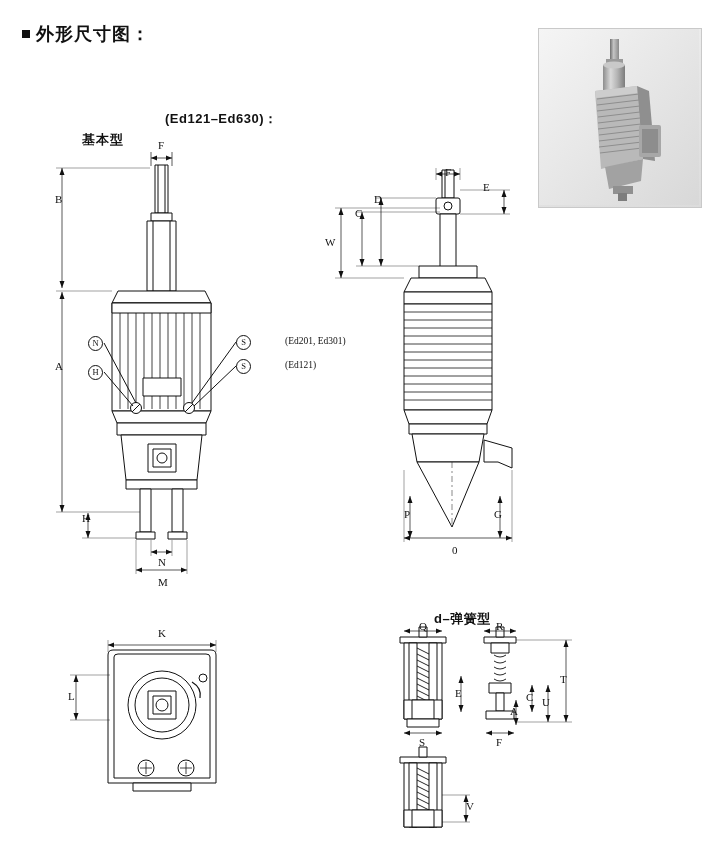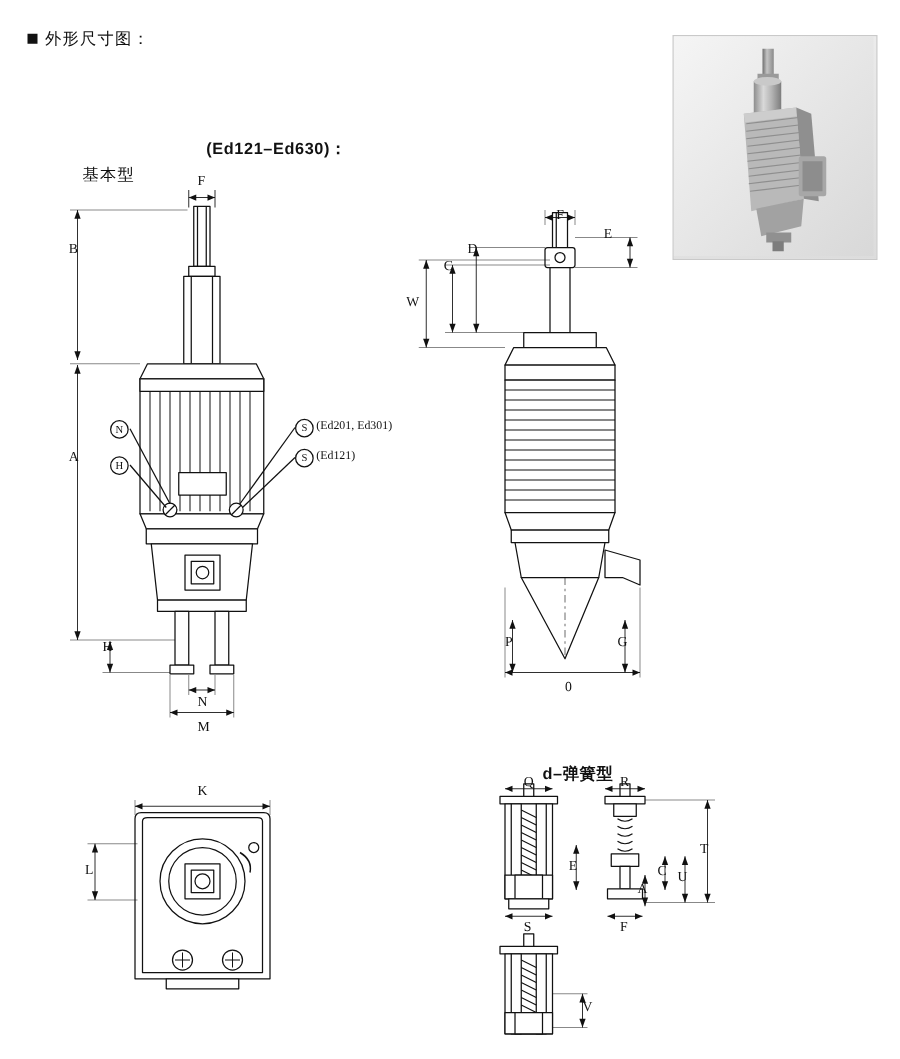--- a/index.html
+++ b/index.html
@@ -6,35 +6,35 @@
   body{
     width:720px;height:847px;background:#ffffff;
     font-family:"Liberation Sans","DejaVu Sans",sans-serif;
     color:#111;position:relative;overflow:hidden;
   }
   .page{position:relative;width:720px;height:847px;}
 
   
   .hdr{position:absolute;left:22px;top:22px;display:flex;align-items:center;gap:6px;}
   .hdr .sq{width:8px;height:8px;background:#111;display:inline-block;}
-  .hdr .txt{font-size:13px;font-weight:normal;letter-spacing:1px;}
+  .hdr .txt{font-size:18px;font-weight:bold;letter-spacing:1px;}
 
   .model{position:absolute;left:165px;top:82px;font-size:13px;font-weight:bold;letter-spacing:.5px;margin-top:28px;}
-  .basic{position:absolute;left:66px;top:131px;font-size:13px;letter-spacing:1px;}
+  .basic{position:absolute;left:82px;top:131px;font-size:13px;letter-spacing:1px;font-weight:bold;}
   .spring-title{position:absolute;left:434px;top:610px;font-size:13px;font-weight:bold;letter-spacing:.5px;}
 
   
   .photo{position:absolute;left:538px;top:28px;width:162px;height:178px;
     border:1px solid #c9c9c9;background:linear-gradient(160deg,#f3f3f3 0%,#e6e6e6 45%,#dcdcdc 100%);}
   .photo svg{display:block;}
 
   
   .dw{position:absolute;left:0;top:0;width:720px;height:847px;pointer-events:none;}
   .lbl{position:absolute;font-size:11px;font-family:"Liberation Serif","DejaVu Serif",serif;color:#111;}
-  .lbl.small{font-size:9.5px;}
+  .lbl.small{font-size:9.5px;margin-left:32px;}
   .circ{position:absolute;width:13px;height:13px;border:1px solid #111;border-radius:50%;
         font-size:8.5px;line-height:12px;text-align:center;font-family:"Liberation Serif",serif;}
 </style>
 </head>
 <body>
 
 <div class="page">
 
   <div class="hdr">
     <span class="sq"></span>

